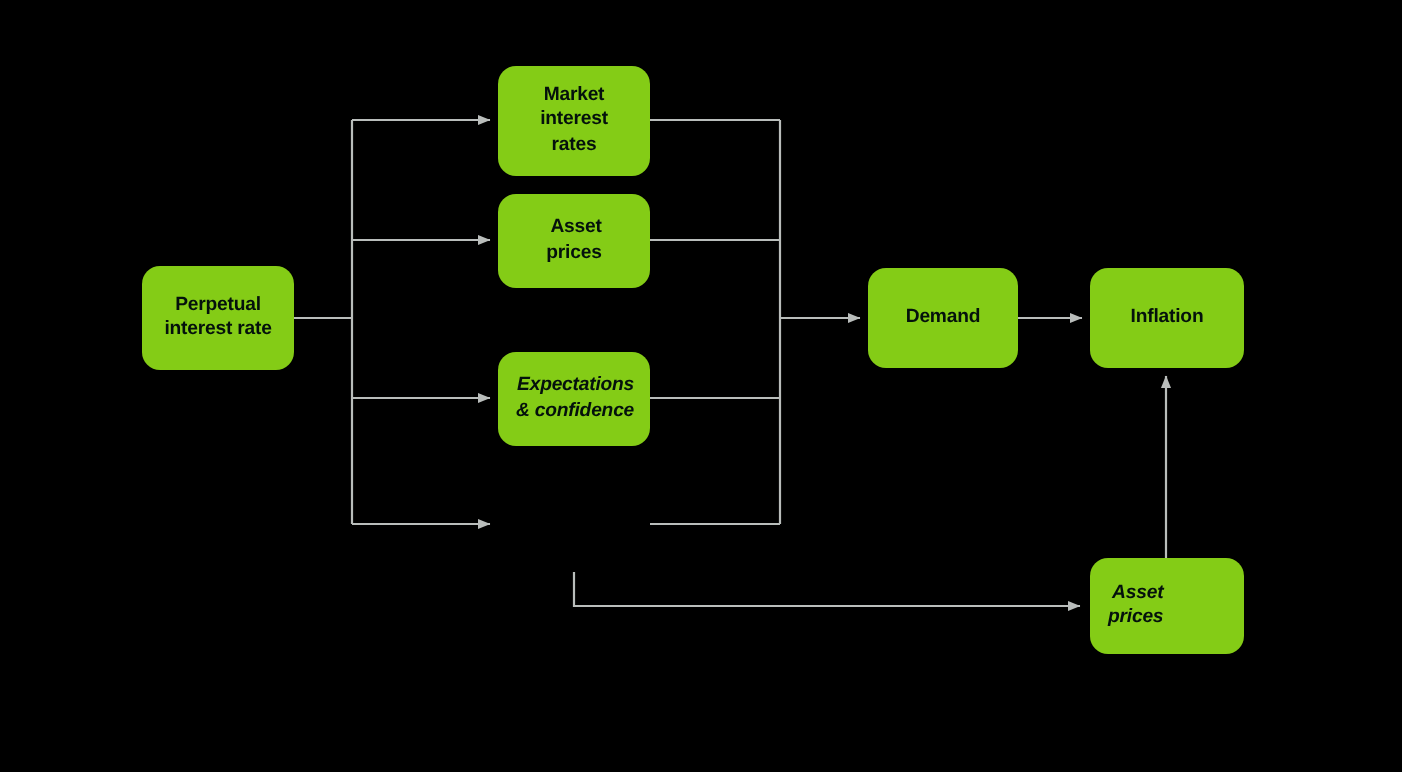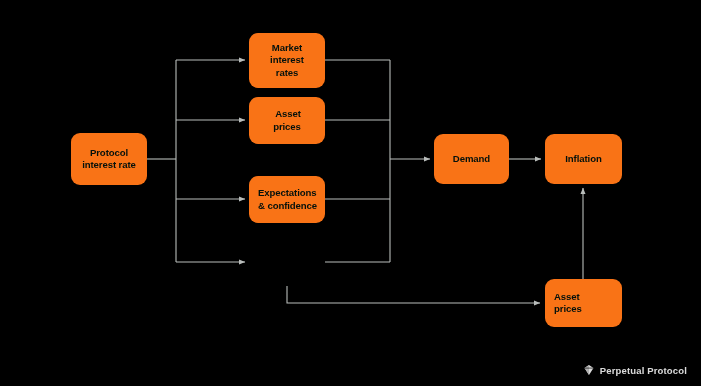--- a/index.html
+++ b/index.html
@@ -12,39 +12,40 @@
   }
   #canvas {
     position: relative;
     width: 701px;
     height: 386px;
     background: #000000;
     overflow: hidden;
   }
   .node {
     position: absolute;
-    background: #f97316;
+    background: #84cc16;
     border-radius: 9px;
     color: #04110C;
     font-size: 9.6px;
     line-height: 12.5px;
     font-weight: 700;
     letter-spacing: -0.1px;
     display: flex;
     align-items: center;
     justify-content: center;
     text-align: center;
     box-sizing: border-box;
     padding: 2px 4px;
     white-space: pre-line;
   }
   .node.align-left {
     justify-content: flex-start;
-    text-align: left;
+    text-align: right;
     padding-left: 9px;
+    font-style: italic;
   }
   svg#wires {
     position: absolute;
     left: 0;
     top: 0;
     width: 701px;
     height: 386px;
     pointer-events: none;
   }
   #watermark {
@@ -98,43 +99,35 @@
       <path d="M390,159 L430,159" marker-end="url(#arrow)"></path>
 
       <path d="M509,159 L541,159" marker-end="url(#arrow)"></path>
 
       <path d="M287,286 L287,303 L540,303" marker-end="url(#arrow)"></path>
 
       <path d="M583,279 L583,188" marker-end="url(#arrow)"></path>
     </g>
   </svg>
 
-  <div class="node" style="left:71px; top:133px; width:76px; height:52px;">Protocol
+  <div class="node" style="left:71px; top:133px; width:76px; height:52px;">Perpetual
 interest rate</div>
 
   <div class="node" style="left:249px; top:33px; width:76px; height:55px;">Market
 interest
 rates</div>
 
   <div class="node" style="left:249px; top:97px; width:76px; height:47px;text-align:right;">Asset
 prices</div>
 
   <div class="node align-left" style="left:249px; top:176px; width:76px; height:47px;">Expectations
 &amp; confidence</div>
 
 
   <div class="node" style="left:434px; top:134px; width:75px; height:50px;">Demand</div>
 
   <div class="node" style="left:545px; top:134px; width:77px; height:50px;">Inflation</div>
 
   <div class="node align-left" style="left:545px; top:279px; width:77px; height:48px;">Asset
 prices</div>
 
-  <div id="watermark">
-    <svg class="wm-mark" viewBox="0 0 24 24" xmlns="http://www.w3.org/2000/svg">
-      <path d="M12 2 L21 8.2 L12 22 L3 8.2 Z" fill="#EDEDED"></path>
-      <path d="M12 2 L12 22 L3 8.2 Z" fill="#BFBFBF"></path>
-      <path d="M3 8.2 L21 8.2" stroke="#000000" stroke-width="1.3"></path>
-    </svg>
-    <span class="wm-text">Perpetual Protocol</span>
-  </div>
 
 </div>
 
 </body></html>

